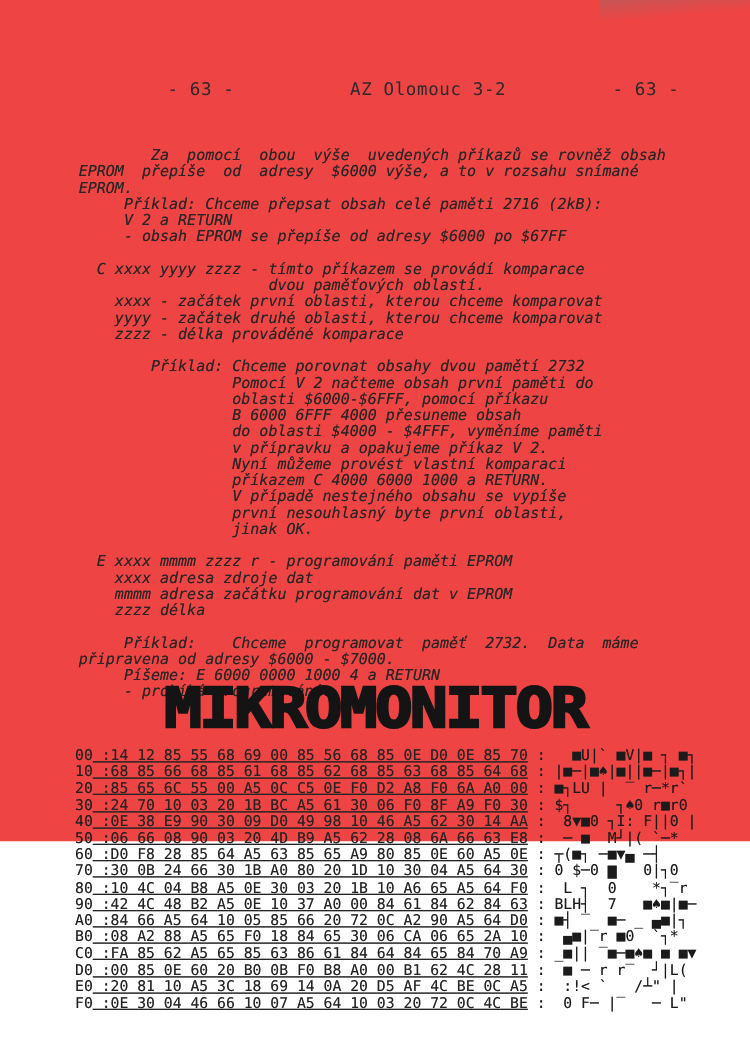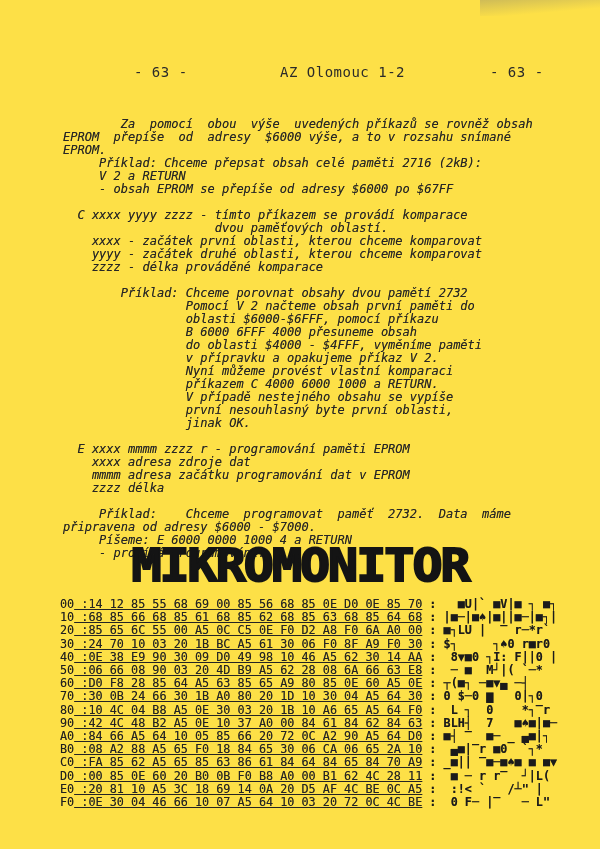--- a/index.html
+++ b/index.html
@@ -4,22 +4,22 @@
 <style>
   html, body { margin: 0; padding: 0; }
   body {
     width: 600px; height: 849px;
     background: #ffffff;
     overflow: hidden;
     font-family: "DejaVu Sans Mono", monospace;
   }
   .page {
     position: relative;
-    width: 600px; height: 849px;
-    background: #fde047;
+    width: 600px; height: 673px;
+    background: #ef4444;
     color: #262626;
   }
   .scan-smudge {
     position: absolute; right: 0; top: 0; width: 120px; height: 16px;
     background: linear-gradient(175deg, rgba(120,120,118,0.35), rgba(120,120,118,0) 70%);
     pointer-events: none;
   }
   .header {
     position: absolute; top: 64px; left: 0; width: 600px; height: 18px;
     font-size: 14px; letter-spacing: 0.5px; color: #2a2a2a;
@@ -52,32 +52,32 @@
     position: absolute; left: 60px; top: 598px; margin: 0;
     font-family: "DejaVu Sans Mono", monospace;
     font-size: 11.8px; line-height: 13.2px;
     color: #242424;
     white-space: pre;
     text-shadow: 0 0 0.4px rgba(30,30,30,0.5);
   }
   .hex-row { white-space: pre; }
   .hx-addr  { color: #1f1f1f; margin-top: 16px; }
   .hx-bytes { color: #242424; text-decoration: underline; }
-  .hx-ascii { color: #1b1b1b; font-weight: bold; }
+  .hx-ascii { color: #1b1b1b; font-weight: normal; }
 </style>
 </head>
 <body>
 
 <div class="page">
 
   <div class="scan-smudge"></div>
 
   <div class="header">
     <span class="h-left">- 63 -</span>
-    <span class="h-center">AZ Olomouc 1-2</span>
+    <span class="h-center">AZ Olomouc 3-2</span>
     <span class="h-right">- 63 -</span>
   </div>
 
   <pre class="body-text">        Za  pomocí  obou  výše  uvedených příkazů se rovněž obsah
 EPROM  přepíše  od  adresy  $6000 výše, a to v rozsahu snímané
 EPROM.
      Příklad: Chceme přepsat obsah celé paměti 2716 (2kB):
      V 2 a RETURN
      - obsah EPROM se přepíše od adresy $6000 po $67FF
 

